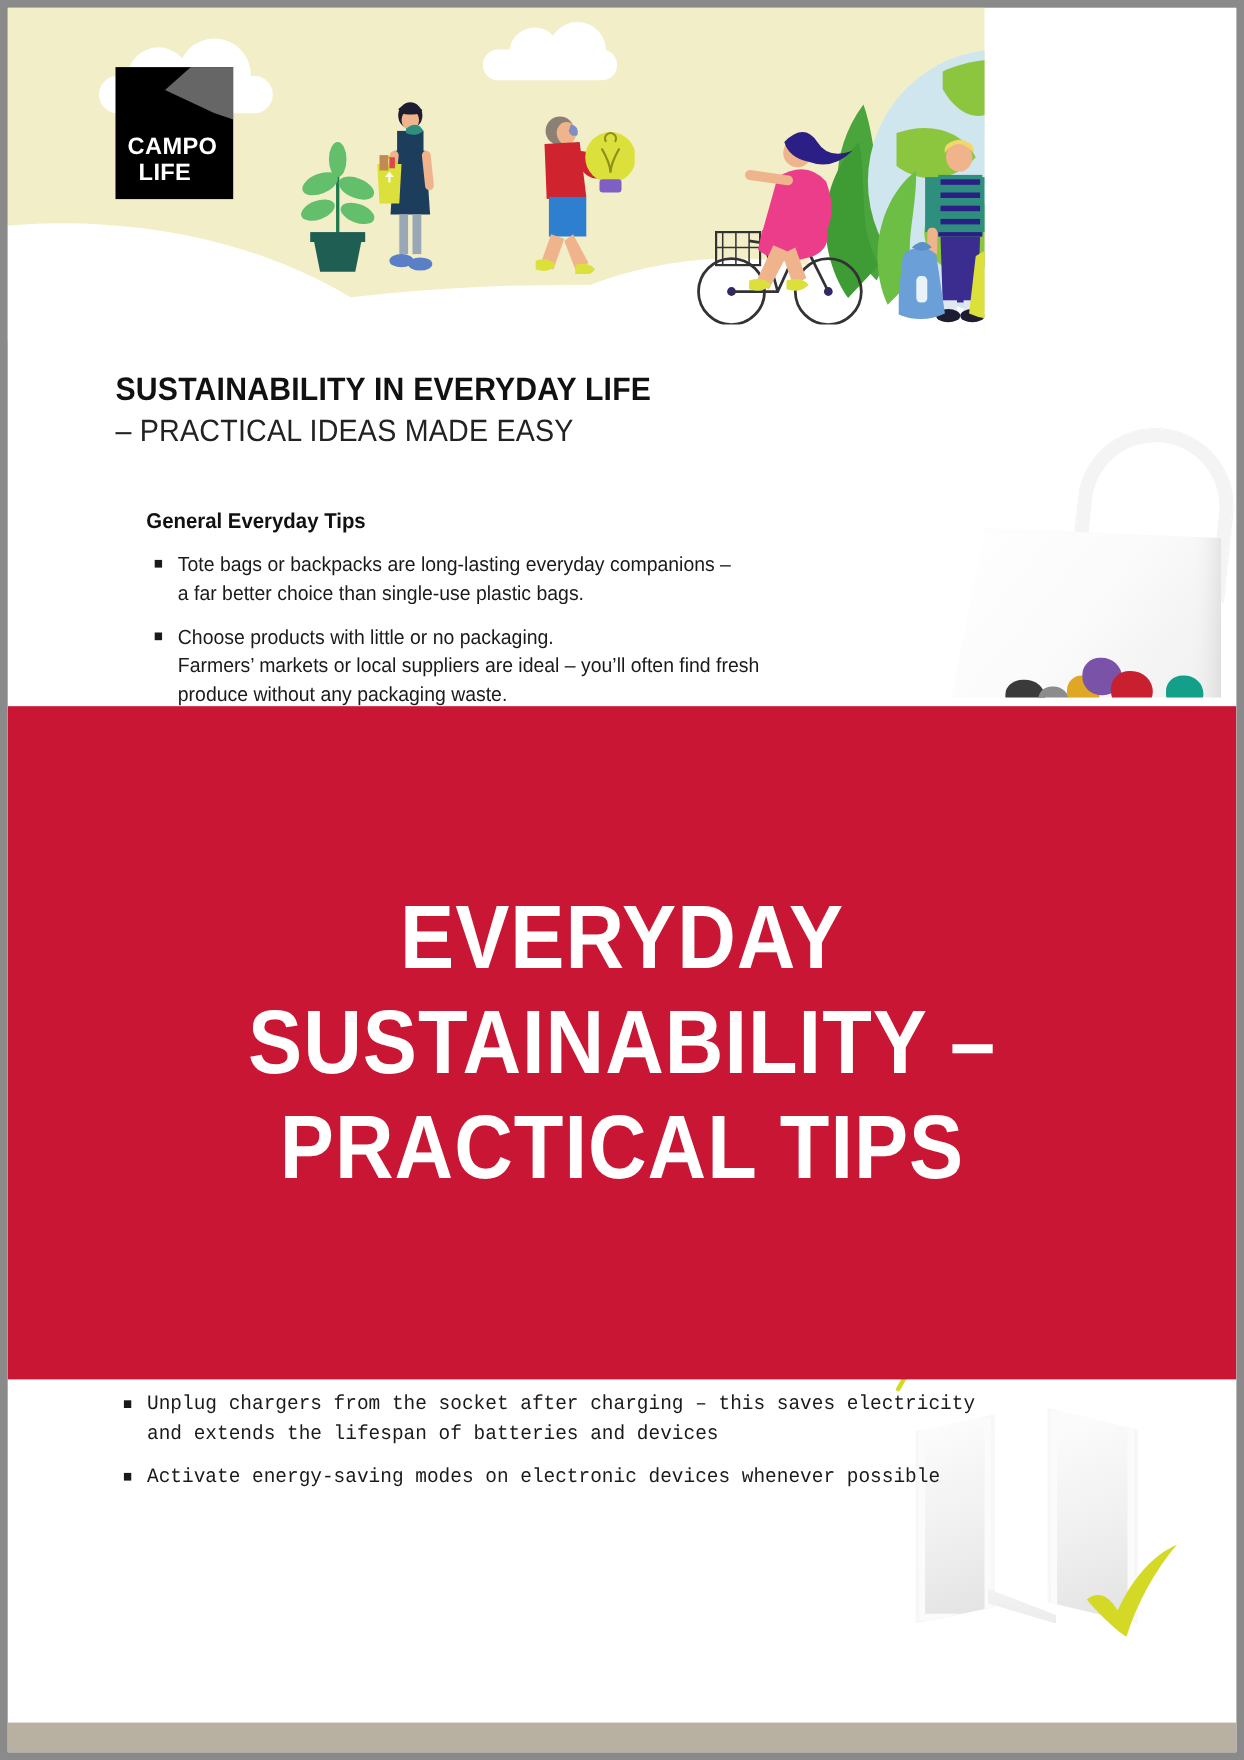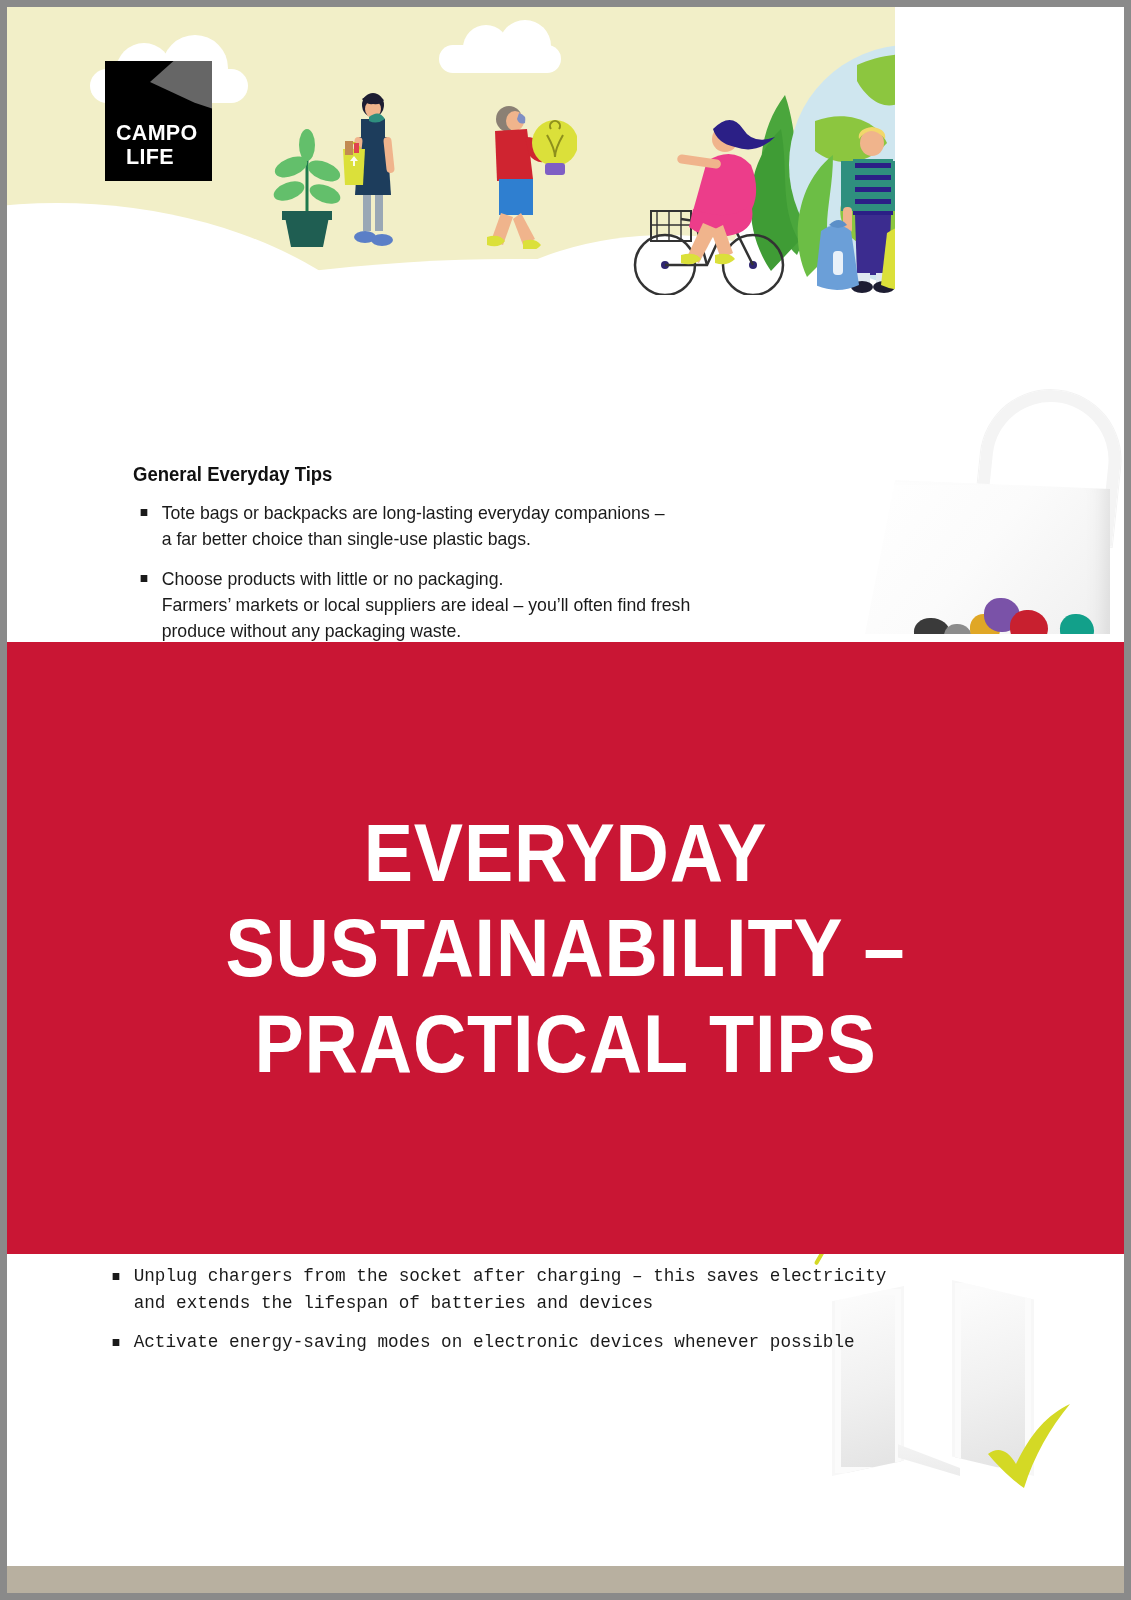--- a/index.html
+++ b/index.html
@@ -396,20 +396,24 @@
     <div id="tote-handle"></div>
     <div id="tote-body"></div>
     <div class="tote-dot" id="td1"></div>
     <div class="tote-dot" id="td2"></div>
     <div class="tote-dot" id="td3"></div>
     <div class="tote-dot" id="td4"></div>
     <div class="tote-dot" id="td5"></div>
     <div class="tote-dot" id="td6"></div>
   </div>
 
+  <div id="title-block">
+    <div id="title-main">SUSTAINABILITY IN EVERYDAY LIFE</div>
+    <div id="title-sub">– PRACTICAL IDEAS MADE EASY</div>
+  </div>
 
   <div id="tips-upper">
     <div class="section-head">General Everyday Tips</div>
     <ul class="tips">
       <li>
         <span class="bullet"></span>
         <span class="l">Tote bags or backpacks are long-lasting everyday companions –</span>
         <span class="l">a far better choice than single-use plastic bags.</span>
       </li>
       <li>

